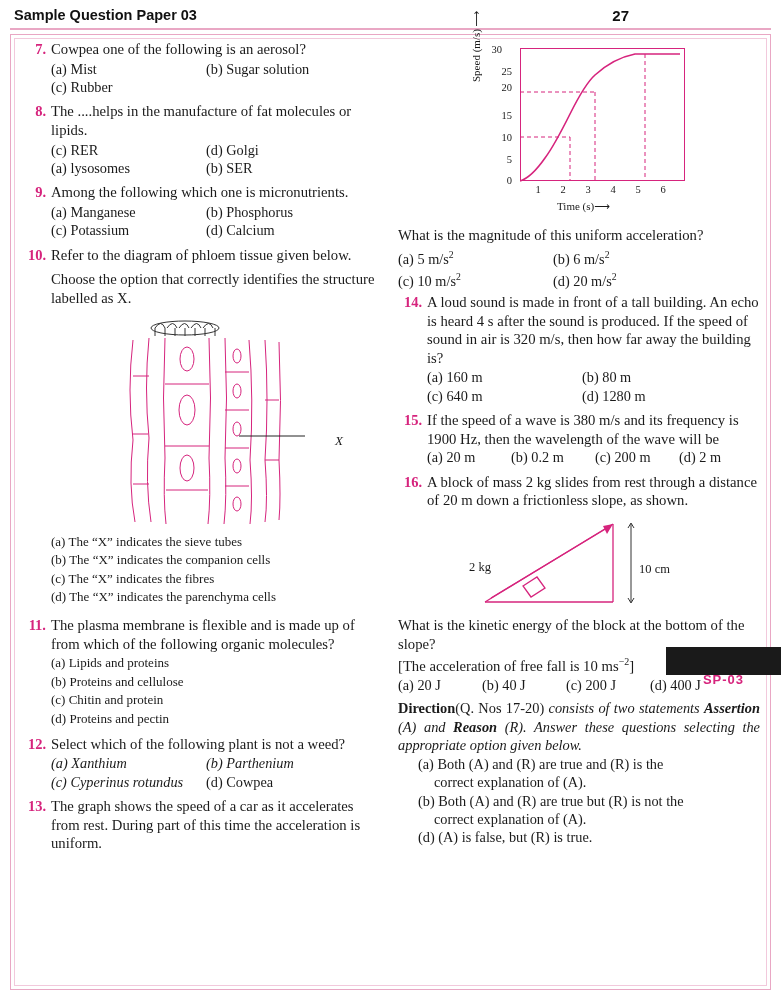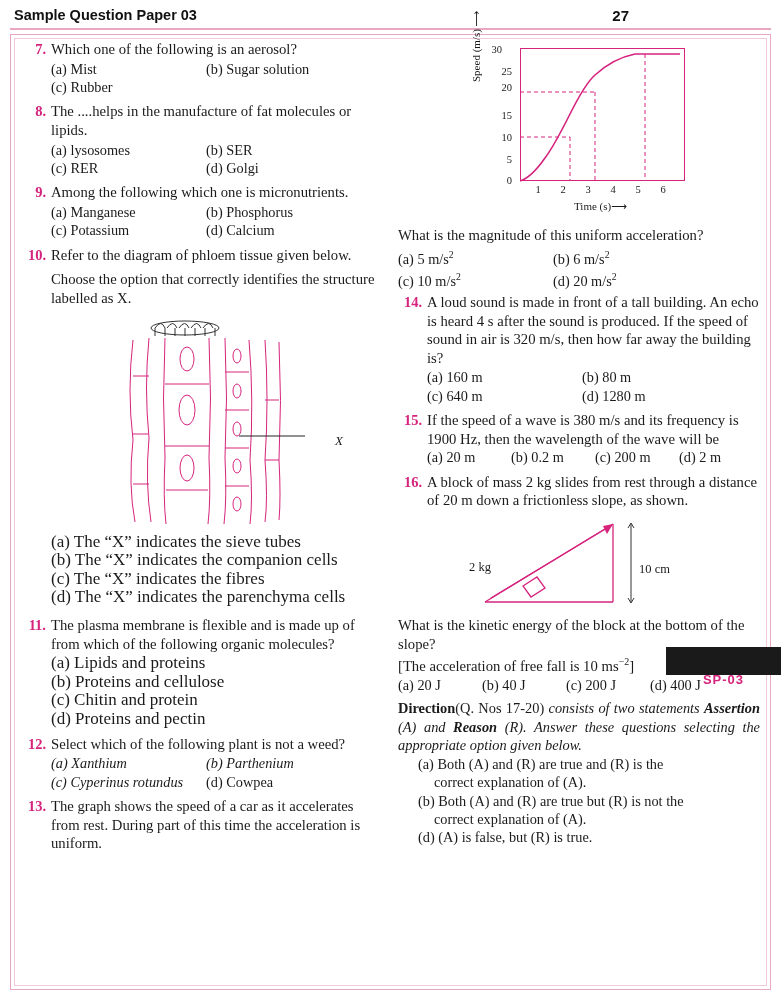--- a/index.html
+++ b/index.html
@@ -47,41 +47,41 @@
     width:24px;flex:0 0 24px;text-align:right;
     font-weight:bold;color:#d6247d;font-size:14.5px;
     padding-right:5px;line-height:18.5px;
   }
   .qbody{flex:1;font-size:14.7px;line-height:18.6px;}
   .opts{margin-top:1px;}
   .optrow{display:flex;font-size:14.3px;line-height:18.4px;}
   .optrow .o{flex:1;}
   .optrow .o.w1{flex:0 0 155px;}
   .optrow .o.w4{flex:0 0 84px;}
-  .opt-single{font-size:17px;line-height:18.6px;}
+  .opt-single{font-size:13px;line-height:18.6px;}
   .ital{font-style:italic;}
   sup{font-size:0.68em;vertical-align:super;}
   .spacer6{height:6px;}
   .spacer3{height:3px;}
 
   
   .chart-wrap{
     position:relative;width:250px;height:180px;margin:2px 0 4px 78px;
   }
   .chart-box{
     position:absolute;left:44px;top:6px;width:165px;height:133px;
     border:1.2px solid #d6247d;box-sizing:border-box;
   }
   .ylab{
     position:absolute;left:-6px;top:40px;
     transform:rotate(-90deg);transform-origin:left top;
     font-size:11px;white-space:nowrap;
   }
   .xlab{
-    position:absolute;left:98px;top:158px;font-size:11px;white-space:nowrap;
+    position:absolute;left:81px;top:158px;font-size:11px;white-space:nowrap;
   }
   .ytick{position:absolute;font-size:10.5px;width:26px;text-align:right;}
   .xtick{position:absolute;font-size:10.5px;width:14px;text-align:center;}
   svg{display:block;}
 
   
   .phloem{margin:6px 0 4px 58px;position:relative;width:230px;height:215px;}
   .xlabel-phloem{
     position:absolute;right:-4px;top:118px;font-size:13px;font-style:italic;
   }
@@ -117,46 +117,46 @@
   <div class="page-frame-inner"></div>
 </div>
 
 <div class="columns">
 
   <div class="col left">
 
     <div class="q">
       <div class="qnum">7.</div>
       <div class="qbody">
-        <div>Which one of the following is an aerosol?</div>
+        <div>Cowpea one of the following is an aerosol?</div>
         <div class="opts">
           <div class="optrow">
             <div class="o w1">(a) Mist</div>
             <div class="o">(b) Sugar solution</div>
           </div>
           <div class="optrow">
             <div class="o w1">(c) Rubber</div>
           </div>
         </div>
       </div>
     </div>
     <div class="spacer3"></div>
 
     <div class="q">
       <div class="qnum">8.</div>
       <div class="qbody">
         <div>The ....helps in the manufacture of fat molecules or lipids.</div>
         <div class="opts">
           <div class="optrow">
+            <div class="o w1">(c) RER</div>
+            <div class="o">(d) Golgi</div>
+          </div>
+          <div class="optrow">
             <div class="o w1">(a) lysosomes</div>
             <div class="o">(b) SER</div>
-          </div>
-          <div class="optrow">
-            <div class="o w1">(c) RER</div>
-            <div class="o">(d) Golgi</div>
           </div>
         </div>
       </div>
     </div>
     <div class="spacer3"></div>
 
     <div class="q">
       <div class="qnum">9.</div>
       <div class="qbody">
         <div>Among the following which one is micronutrients.</div>

